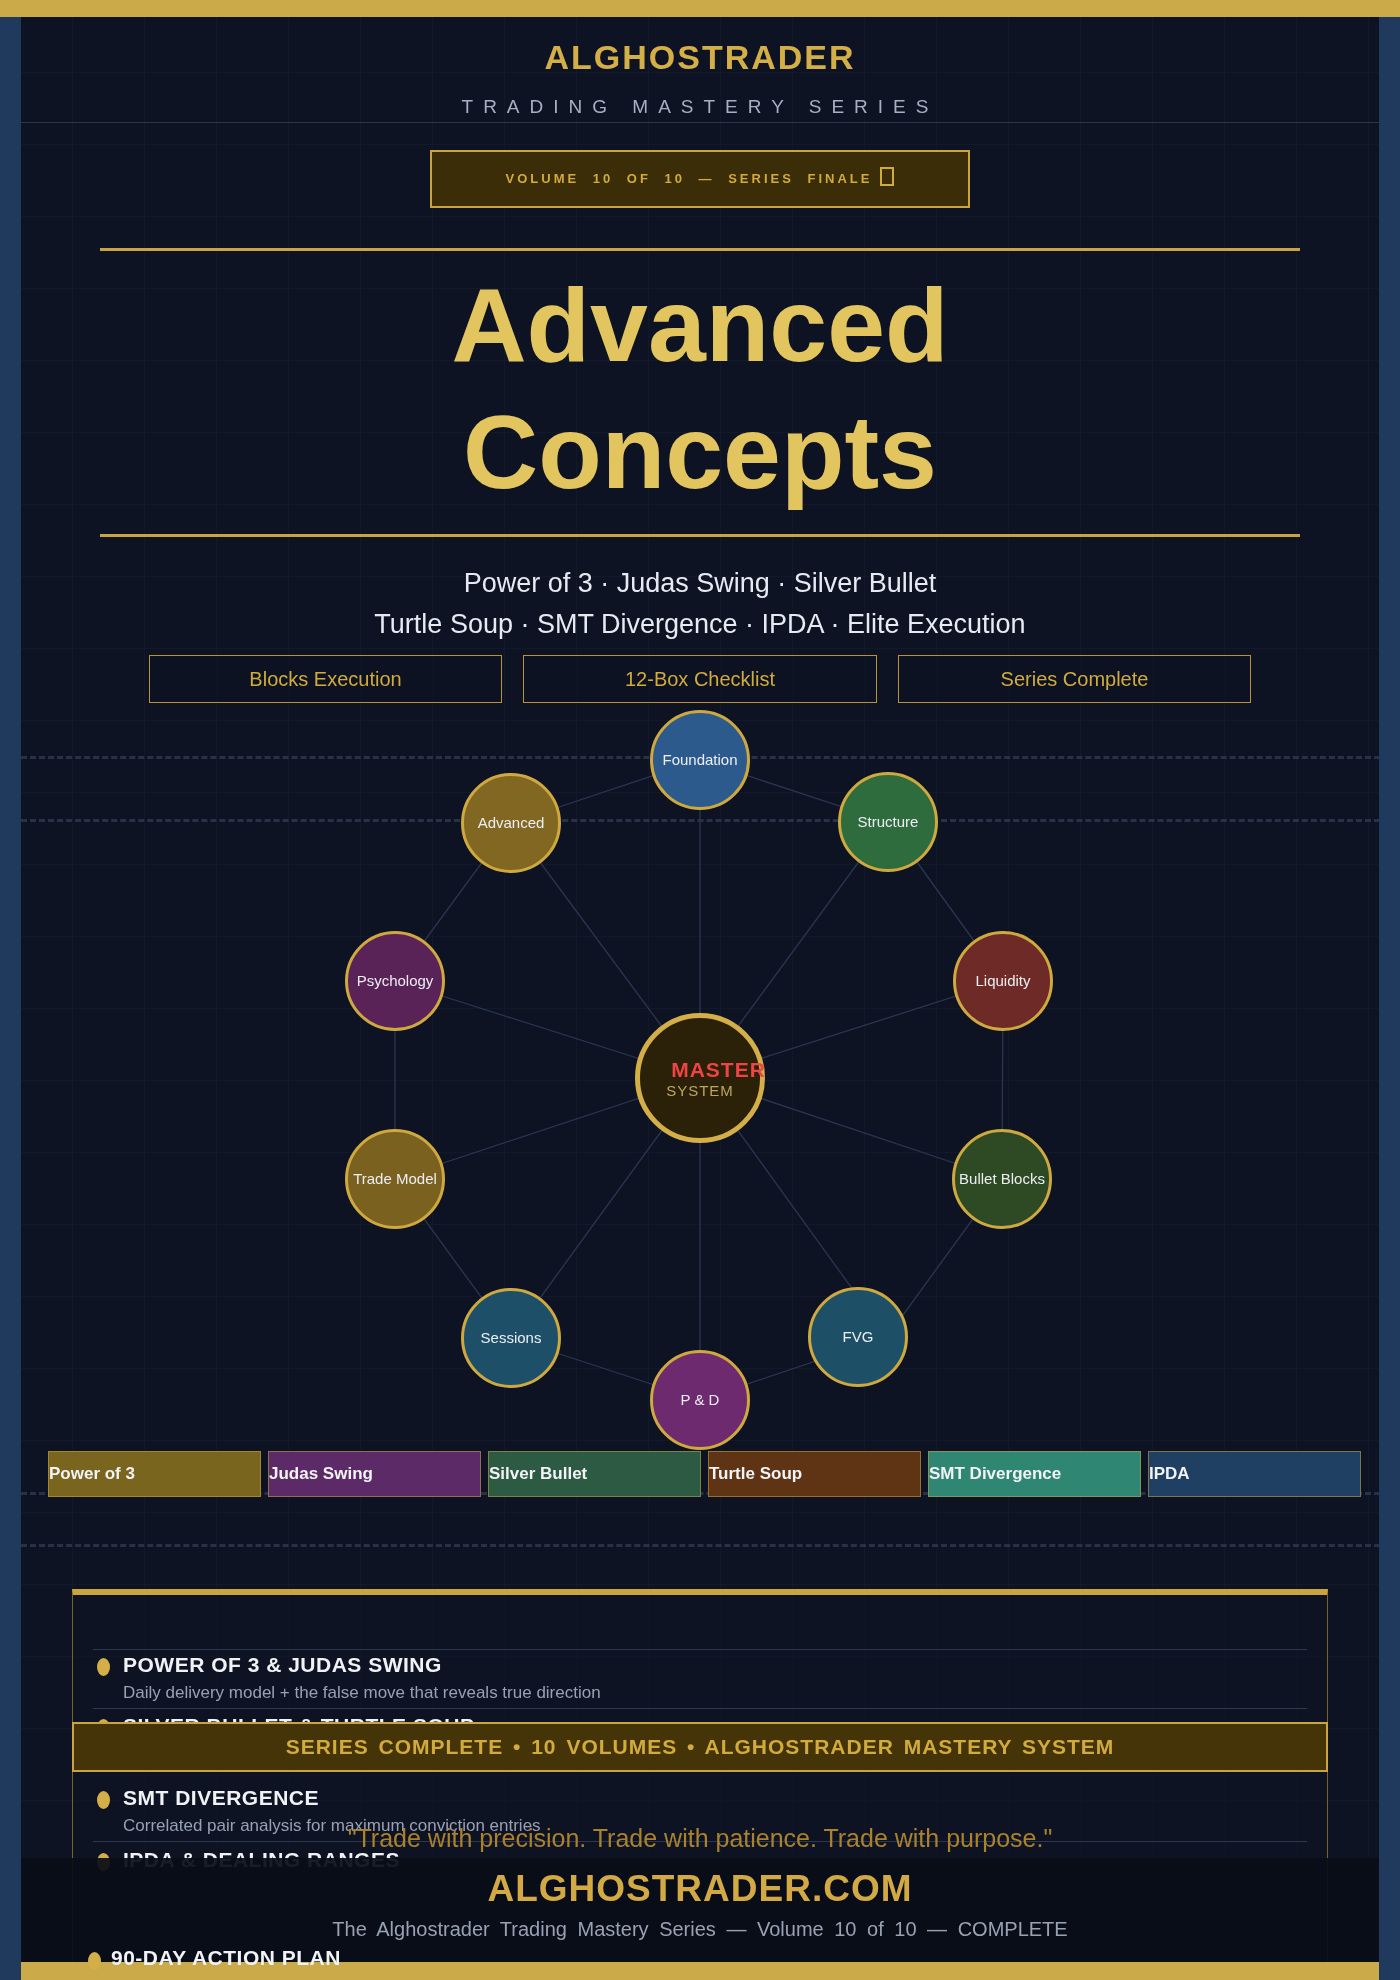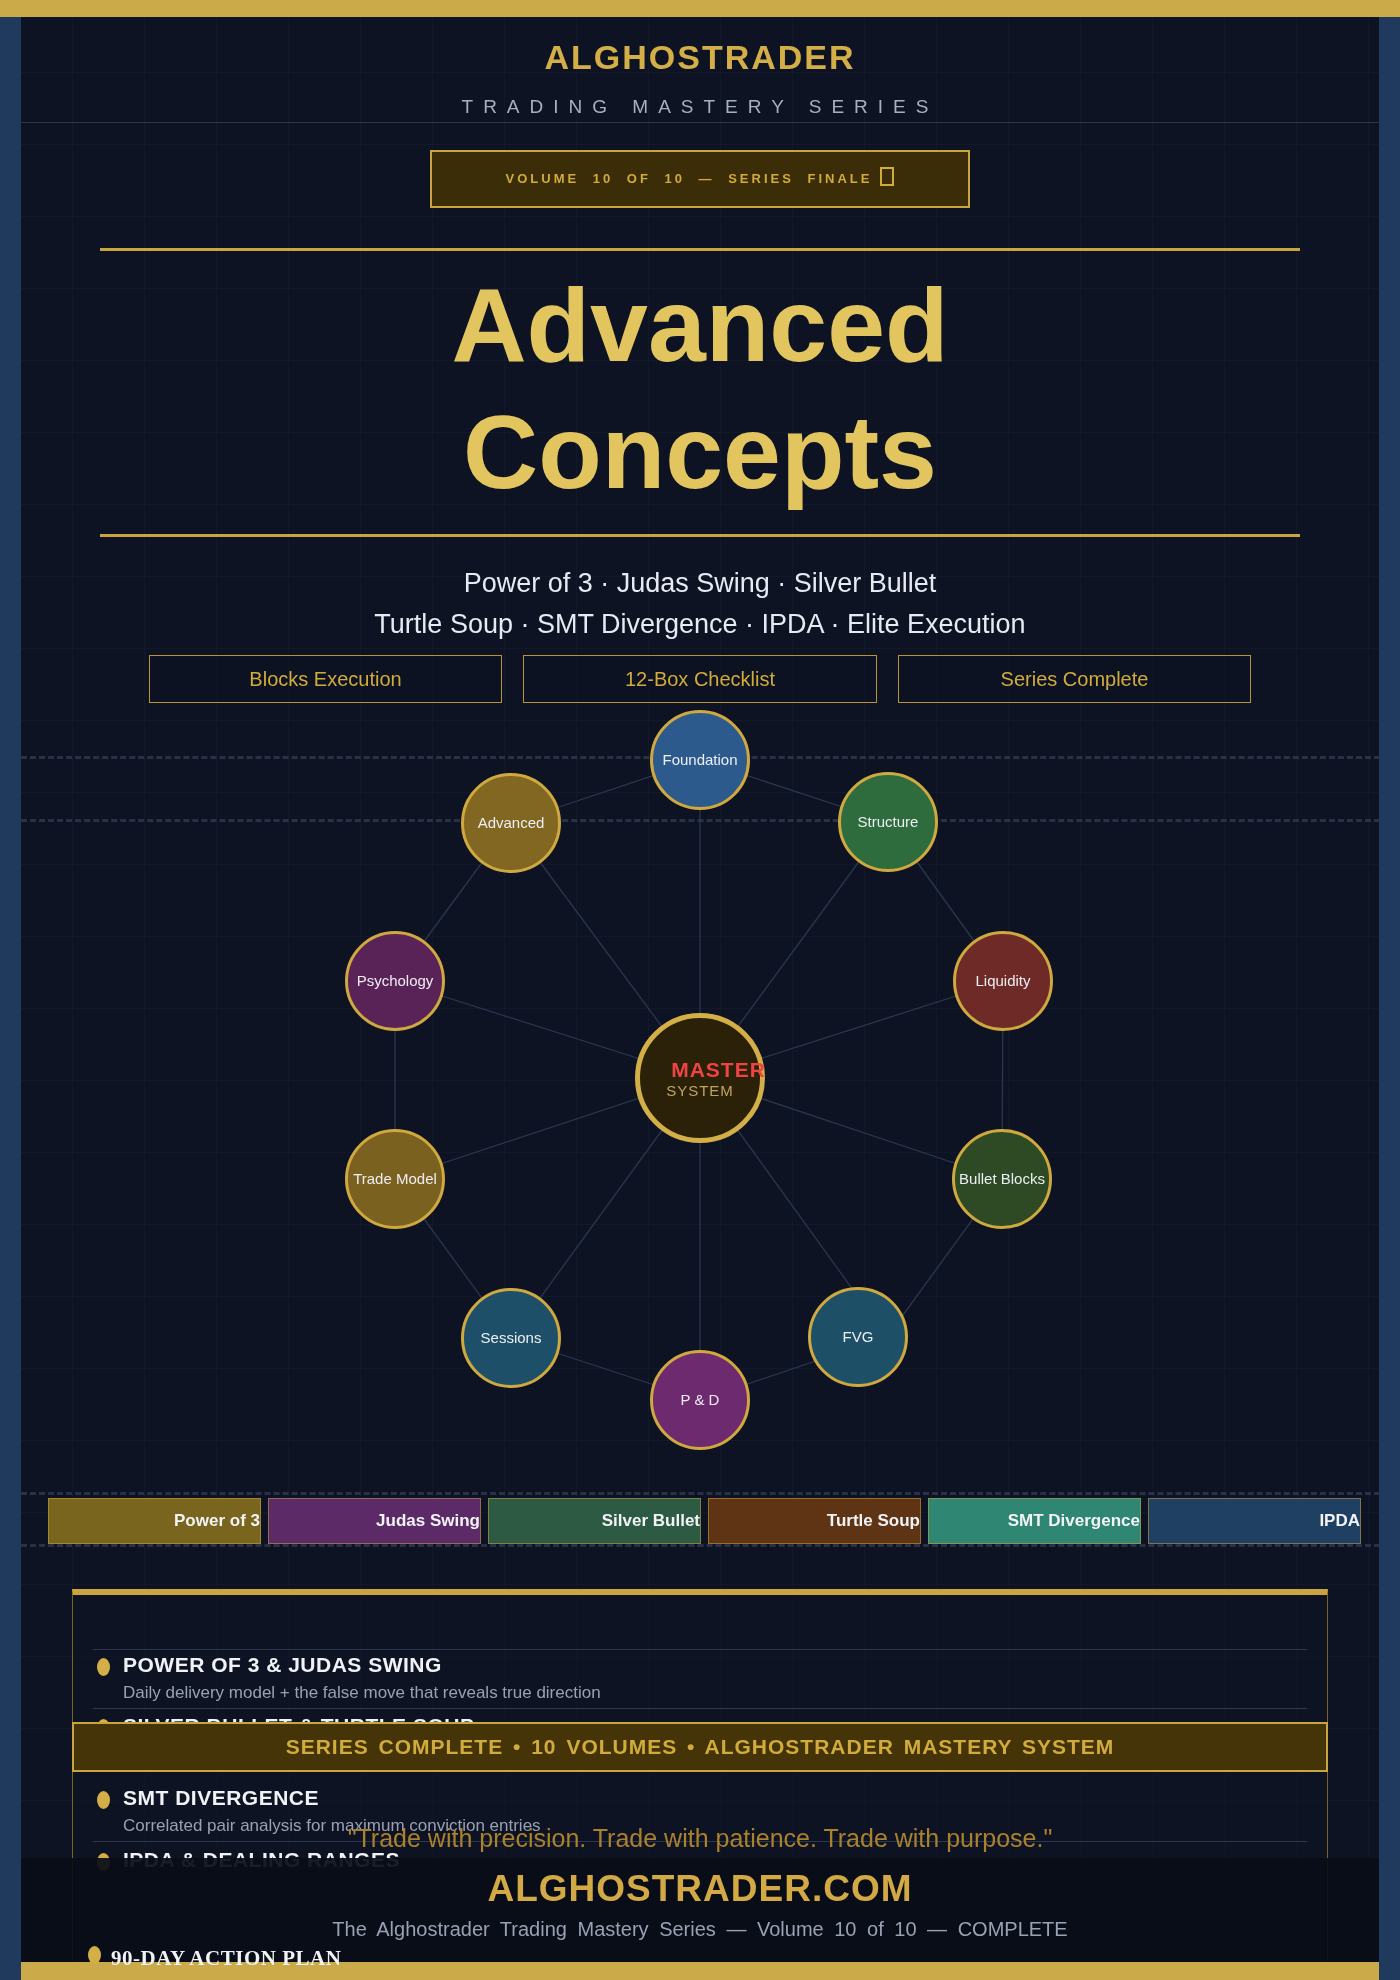--- a/index.html
+++ b/index.html
@@ -40,43 +40,43 @@
   .net-svg{left:0;top:0;z-index:2;}
   .node{width:100px;height:100px;border-radius:50%;border:3px solid #cfa940;display:flex;
     align-items:center;justify-content:center;text-align:center;color:#eceef2;font-size:15px;
     z-index:3;line-height:1.1;}
   .center-node{left:635px;top:1013px;width:130px;height:130px;border-radius:50%;
     border:5px solid #d4af47;background:#2a2108;display:flex;flex-direction:column;
     align-items:center;justify-content:center;z-index:3;}
   .center-title{font-size:21px;font-weight:bold;color:#ef4444;letter-spacing:1px;margin-left:37px;}
   .center-sub{font-size:15px;color:#c0a55e;letter-spacing:1px;}
   
-  .tag{top:1498px;width:213px;height:46px;border:1px solid rgba(201,164,63,.55);color:#f2f3f6;
-    font-size:17px;font-weight:bold;text-align:right;line-height:44px;z-index:3;}
+  .tag{top:1451px;width:213px;height:46px;border:1px solid rgba(201,164,63,.55);color:#f2f3f6;
+    font-size:17px;font-weight:bold;text-align:left;line-height:44px;z-index:3;}
   
   .panel{left:72px;top:1589px;width:1256px;height:391px;border:1px solid #7c6425;
     border-top:6px solid #c9a43f;background:rgba(14,20,36,.55);z-index:4;}
   .panel-heading{left:0;top:14px;width:100%;text-align:center;font-size:24px;font-weight:bold;
     color:#d4af47;letter-spacing:1px;}
   .panel-hr{left:20px;width:1214px;height:1px;background:rgba(120,140,180,.30);}
   .item-bullet{width:13px;height:18px;border-radius:50%;background:#d4af47;}
   .item-title{font-size:21px;font-weight:bold;color:#f0f2f5;letter-spacing:.5px;white-space:nowrap;}
   .item-desc{font-size:17px;color:#98a1b3;white-space:nowrap;}
   
   .banner{left:72px;top:1722px;width:1256px;height:50px;background:#453408;border:2px solid #c9a43f;
     text-align:center;line-height:46px;font-size:21px;font-weight:bold;color:#d2ab3d;
     letter-spacing:1px;word-spacing:3px;z-index:6;white-space:nowrap;}
   .quote{left:0;top:1824px;width:1400px;text-align:center;font-size:25px;color:#aa812d;
     z-index:7;}
   .footer-band{left:21px;top:1858px;width:1359px;height:104px;background:rgba(9,13,23,.93);z-index:8;}
   .footer-site{left:0;top:1868px;width:1400px;text-align:center;font-size:37px;font-weight:bold;
     color:#d2a945;letter-spacing:1px;z-index:9;}
   .footer-line{left:0;top:1918px;width:1400px;text-align:center;font-size:20px;color:#99a2b4;
     word-spacing:5px;z-index:9;}
-  .item-last{left:88px;top:1946px;display:flex;align-items:flex-start;gap:10px;z-index:31;font-family:Liberation Serif, serif;}
+  .item-last{left:88px;top:1946px;display:flex;align-items:flex-end;gap:10px;z-index:31;}
 </style>
 </head>
 <body>
 
 <div class="page">
 
   <div class="abs brand">ALGHOSTRADER</div>
   <div class="abs tagline">TRADING MASTERY SERIES</div>
   <div class="abs header-rule"></div>
   <div class="abs volume-badge"><span>VOLUME 10 OF 10 — SERIES FINALE</span><span class="finale-glyph"></span></div>

